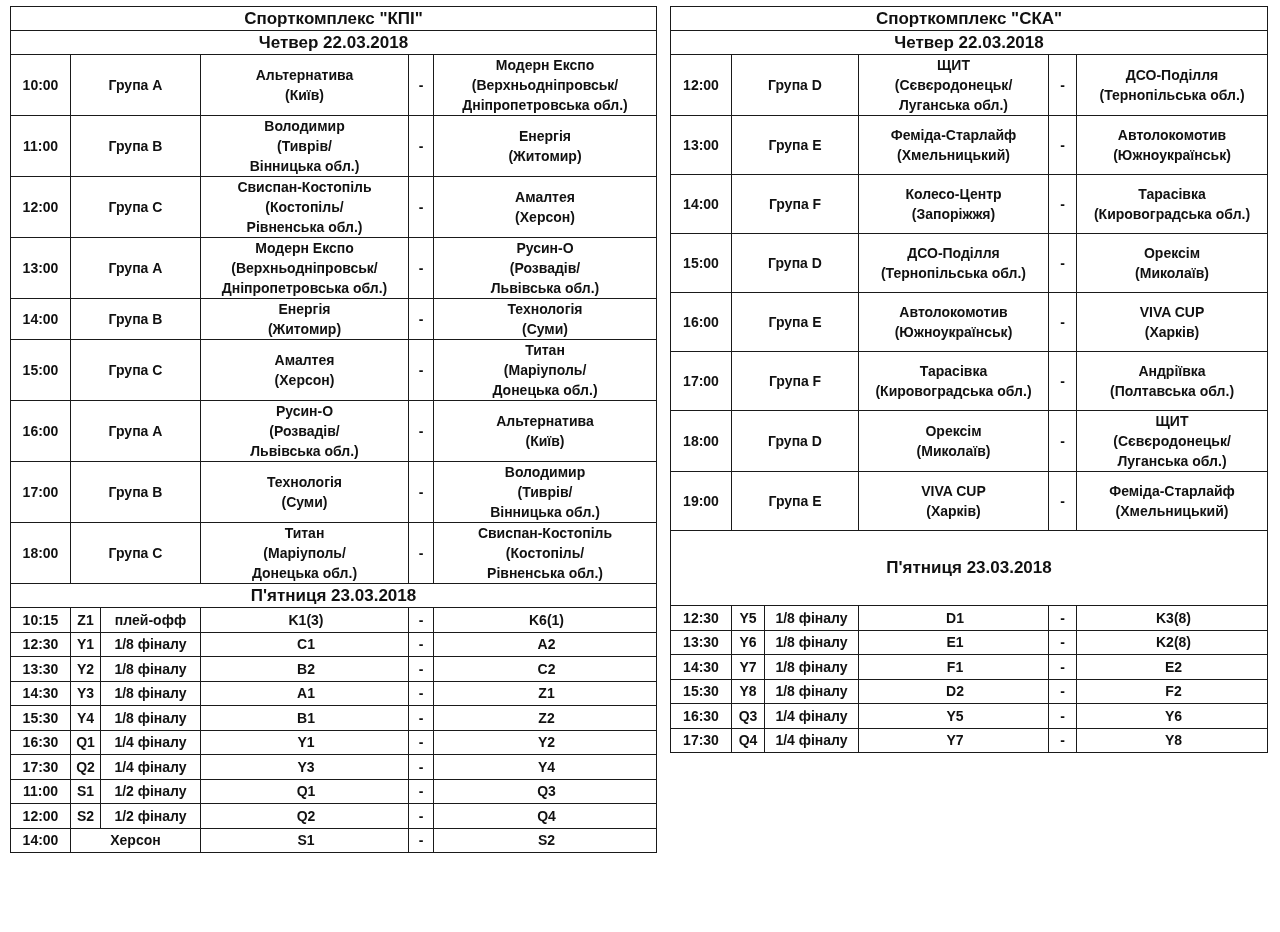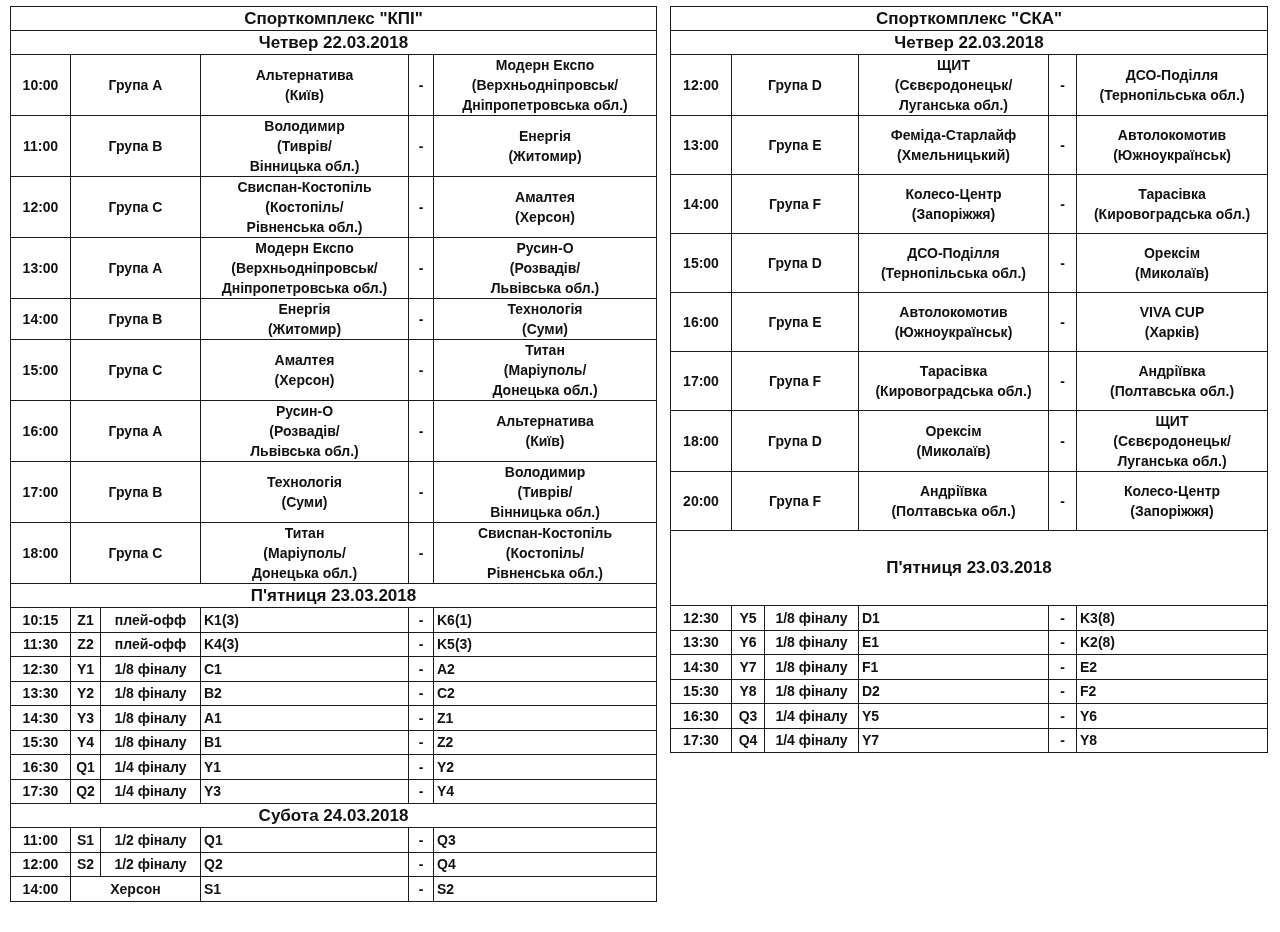--- a/index.html
+++ b/index.html
@@ -5,21 +5,21 @@
   html, body { margin:0; padding:0; background:#ffffff; }
   body { width:1280px; height:932px; position:relative; overflow:hidden;
          font-family:"Liberation Sans", sans-serif; color:#111; }
   table { border-collapse:collapse; position:absolute; table-layout:fixed; }
   td { border:1.5px solid #1a1a1a; padding:0; font-weight:bold; font-size:14px;
        text-align:center; vertical-align:middle; line-height:20px; overflow:hidden; white-space:nowrap; }
   .head td { font-size:17px; height:23px; line-height:22px; }
   .match td { height:58px; }
   .match.short td { height:39px; }
   .ko td { height:23.5px; line-height:22px; }
-  td.left { text-align:left; padding-left:3px;margin-left:37px; }
+  td.left { text-align:center; padding-left:3px;margin-left:37px; }
   .team span { display:block; }
   #kpi { left:10px; top:6px; width:646px; }
   #ska { left:670px; top:6px; width:597px; }
   .bigday td { height:74px; }
 </style>
 </head>
 <body>
 
 <table id="kpi">
   <colgroup>
@@ -169,28 +169,20 @@
       </tr>
       <tr class="ko">
         <td>10:15</td>
         <td>Z1</td>
         <td>плей-офф</td>
         <td class="left">K1(3)</td>
         <td>-</td>
         <td class="left">K6(1)</td>
       </tr>
       <tr class="ko">
-        <td>11:30</td>
-        <td>Z2</td>
-        <td>плей-офф</td>
-        <td class="left">K4(3)</td>
-        <td>-</td>
-        <td class="left">K5(3)</td>
-      </tr>
-      <tr class="ko">
         <td>12:30</td>
         <td>Y1</td>
         <td>1/8 фіналу</td>
         <td class="left">C1</td>
         <td>-</td>
         <td class="left">A2</td>
       </tr>
       <tr class="ko">
         <td>13:30</td>
         <td>Y2</td>
@@ -223,23 +215,20 @@
         <td>-</td>
         <td class="left">Y2</td>
       </tr>
       <tr class="ko">
         <td>17:30</td>
         <td>Q2</td>
         <td>1/4 фіналу</td>
         <td class="left">Y3</td>
         <td>-</td>
         <td class="left">Y4</td>
-      </tr>
-      <tr class="head">
-        <td colspan="6">Субота 24.03.2018</td>
       </tr>
       <tr class="ko">
         <td>11:00</td>
         <td>S1</td>
         <td>1/2 фіналу</td>
         <td class="left">Q1</td>
         <td>-</td>
         <td class="left">Q3</td>
       </tr>
       <tr class="ko">
@@ -363,30 +352,30 @@
           <span>(Миколаїв)</span>
         </td>
         <td>-</td>
         <td colspan="1" class="team">
           <span>ЩИТ</span>
           <span>(Сєвєродонецьк/</span>
           <span>Луганська обл.)</span>
         </td>
       </tr>
       <tr class="match">
-        <td>20:00</td>
-        <td colspan="2">Група F</td>
-        <td colspan="1" class="team">
-          <span>Андріївка</span>
-          <span>(Полтавська обл.)</span>
-        </td>
-        <td>-</td>
-        <td colspan="1" class="team">
-          <span>Колесо-Центр</span>
-          <span>(Запоріжжя)</span>
+        <td>19:00</td>
+        <td colspan="2">Група E</td>
+        <td colspan="1" class="team">
+          <span>VIVA CUP</span>
+          <span>(Харків)</span>
+        </td>
+        <td>-</td>
+        <td colspan="1" class="team">
+          <span>Феміда-Старлайф</span>
+          <span>(Хмельницький)</span>
         </td>
       </tr>
       <tr class="head bigday">
         <td colspan="6">П'ятниця 23.03.2018</td>
       </tr>
       <tr class="ko">
         <td>12:30</td>
         <td>Y5</td>
         <td>1/8 фіналу</td>
         <td class="left">D1</td>

